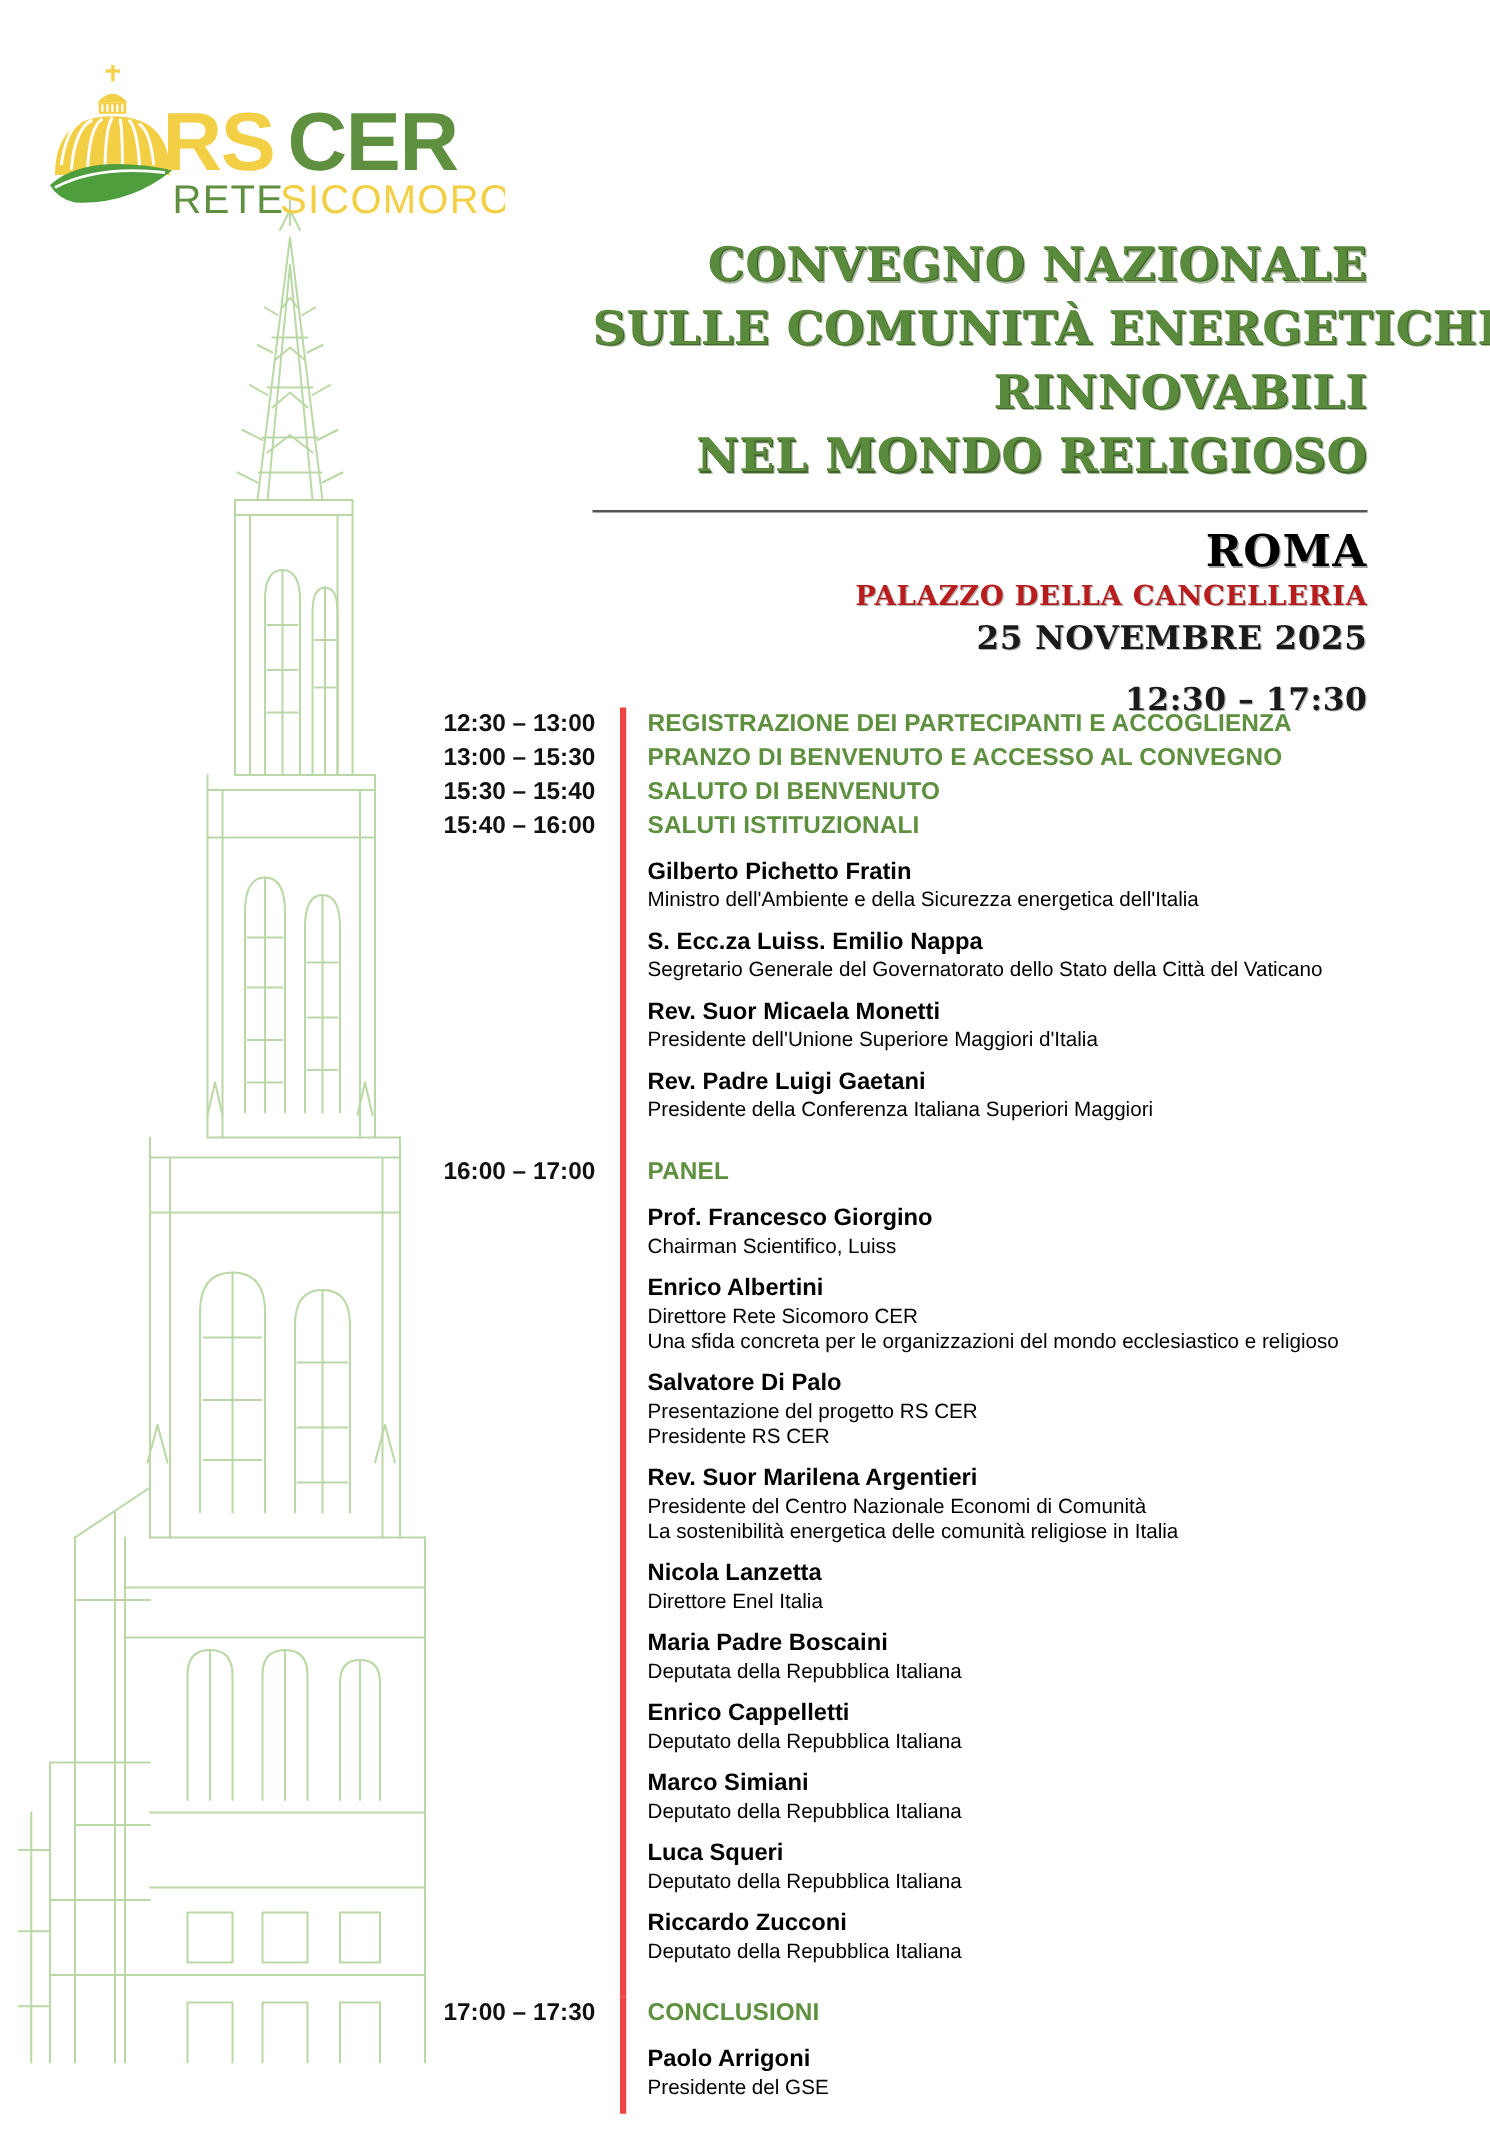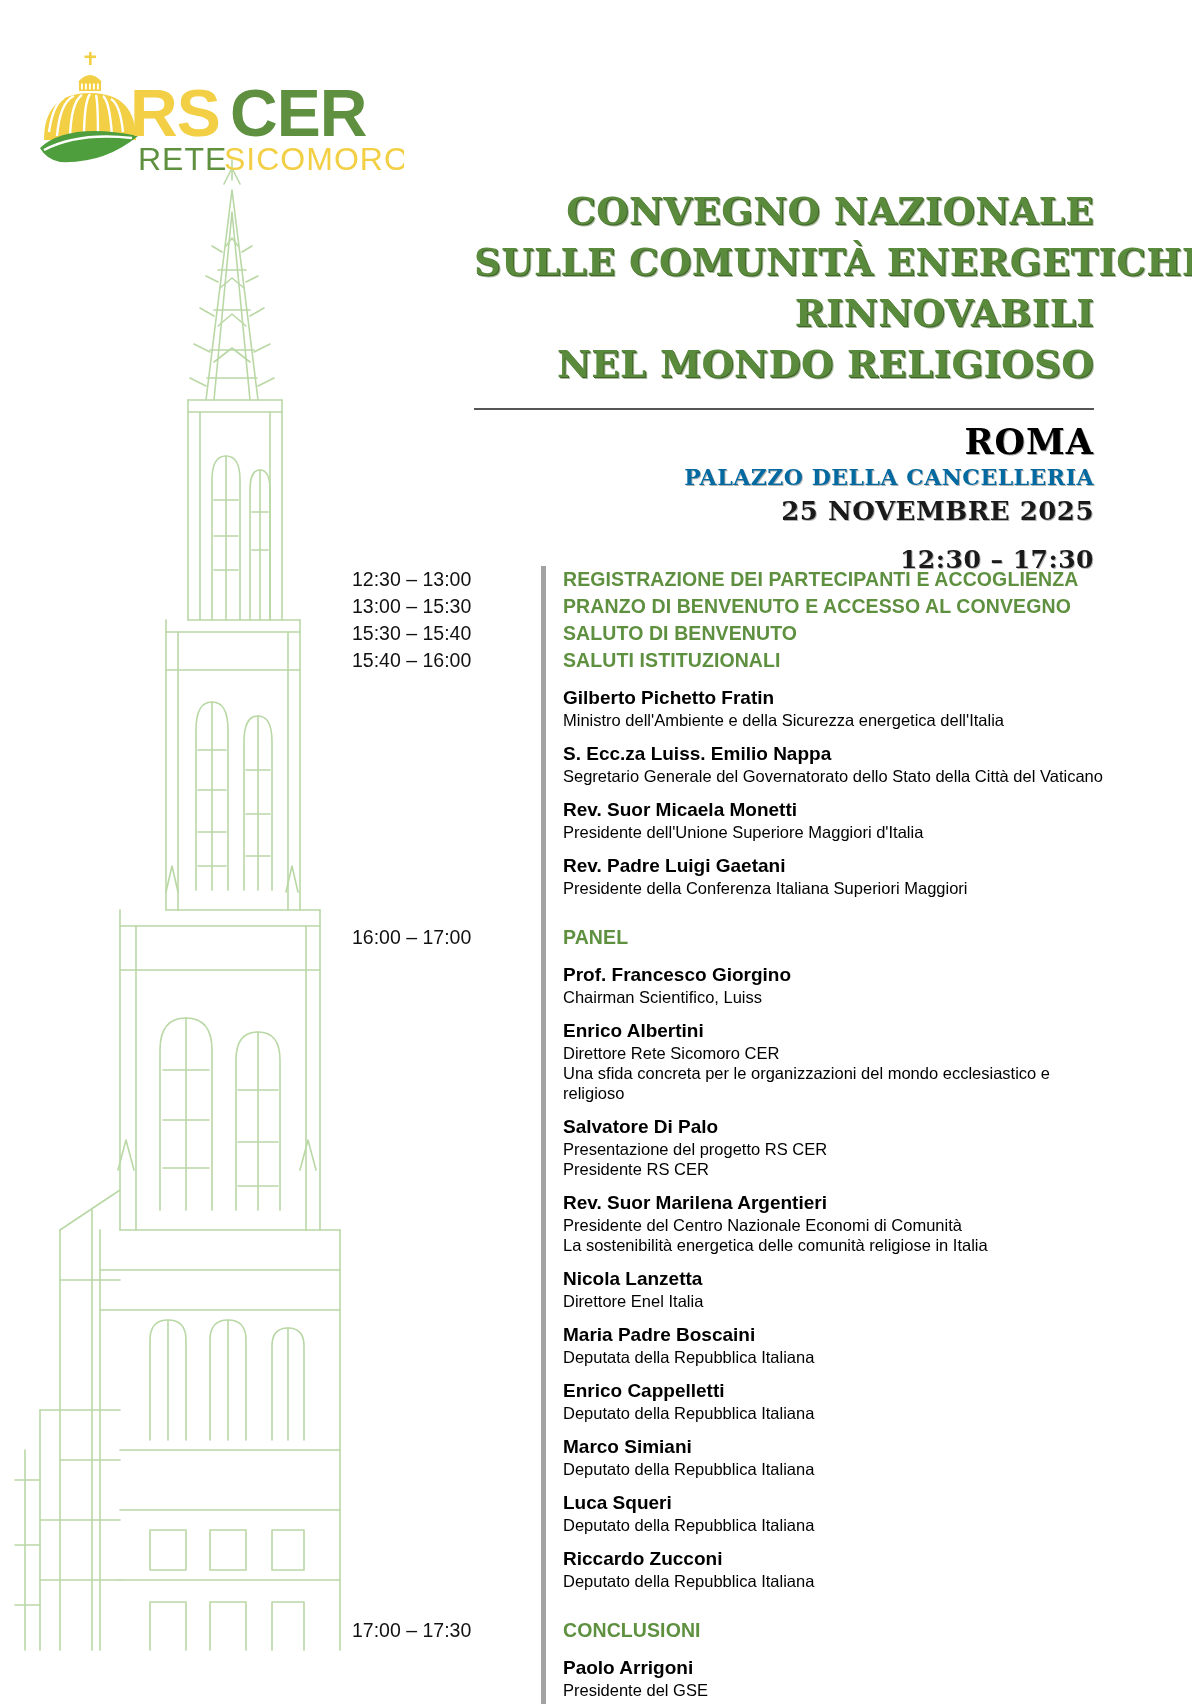--- a/index.html
+++ b/index.html
@@ -73,21 +73,21 @@
     letter-spacing: 1px;
     color: #000000;
     text-shadow: 1px 1px 0 rgba(0,0,0,0.35);
   }
   .venue-place {
     font-family: "DejaVu Serif", "Liberation Serif", serif;
     font-weight: bold;
     font-size: 22px;
     line-height: 31px;
     letter-spacing: 0.5px;
-    color: #0369a1;
+    color: #b91c1c;
     text-shadow: 1px 1px 0 rgba(0,0,0,0.3);
   }
   .venue-date {
     font-family: "DejaVu Serif", "Liberation Serif", serif;
     font-weight: bold;
     font-size: 26px;
     line-height: 36px;
     letter-spacing: 0.5px;
     color: #1a1a1a;
     text-shadow: 1px 1px 0 rgba(0,0,0,0.3);
@@ -111,35 +111,35 @@
     width: 760px;
     z-index: 4;
   }
   .prog-row {
     display: flex;
     align-items: flex-start;
   }
   .time-col {
     width: 144px;
     flex: 0 0 144px;
-    text-align: left;
+    text-align: center;
     padding-right: 17px;
     box-sizing: border-box;
     font-size: 19.5px;
     line-height: 27px;
     color: #111;
     white-space: nowrap;
+    font-weight: bold;
   }
   .body-col {
     flex: 1 1 auto;
-    border-left: 5px solid #a3a3a3;
+    border-left: 5px solid #ef4444;
     padding-left: 17px;
     box-sizing: border-box;
     min-height: 1px;
-    margin-left: 45px;
   }
   .sec-head {
     color: #5e9040;
     font-weight: bold;
     font-size: 19.5px;
     line-height: 27px;
     letter-spacing: 0.1px;
   }
   .spk-name {
     font-weight: bold;

